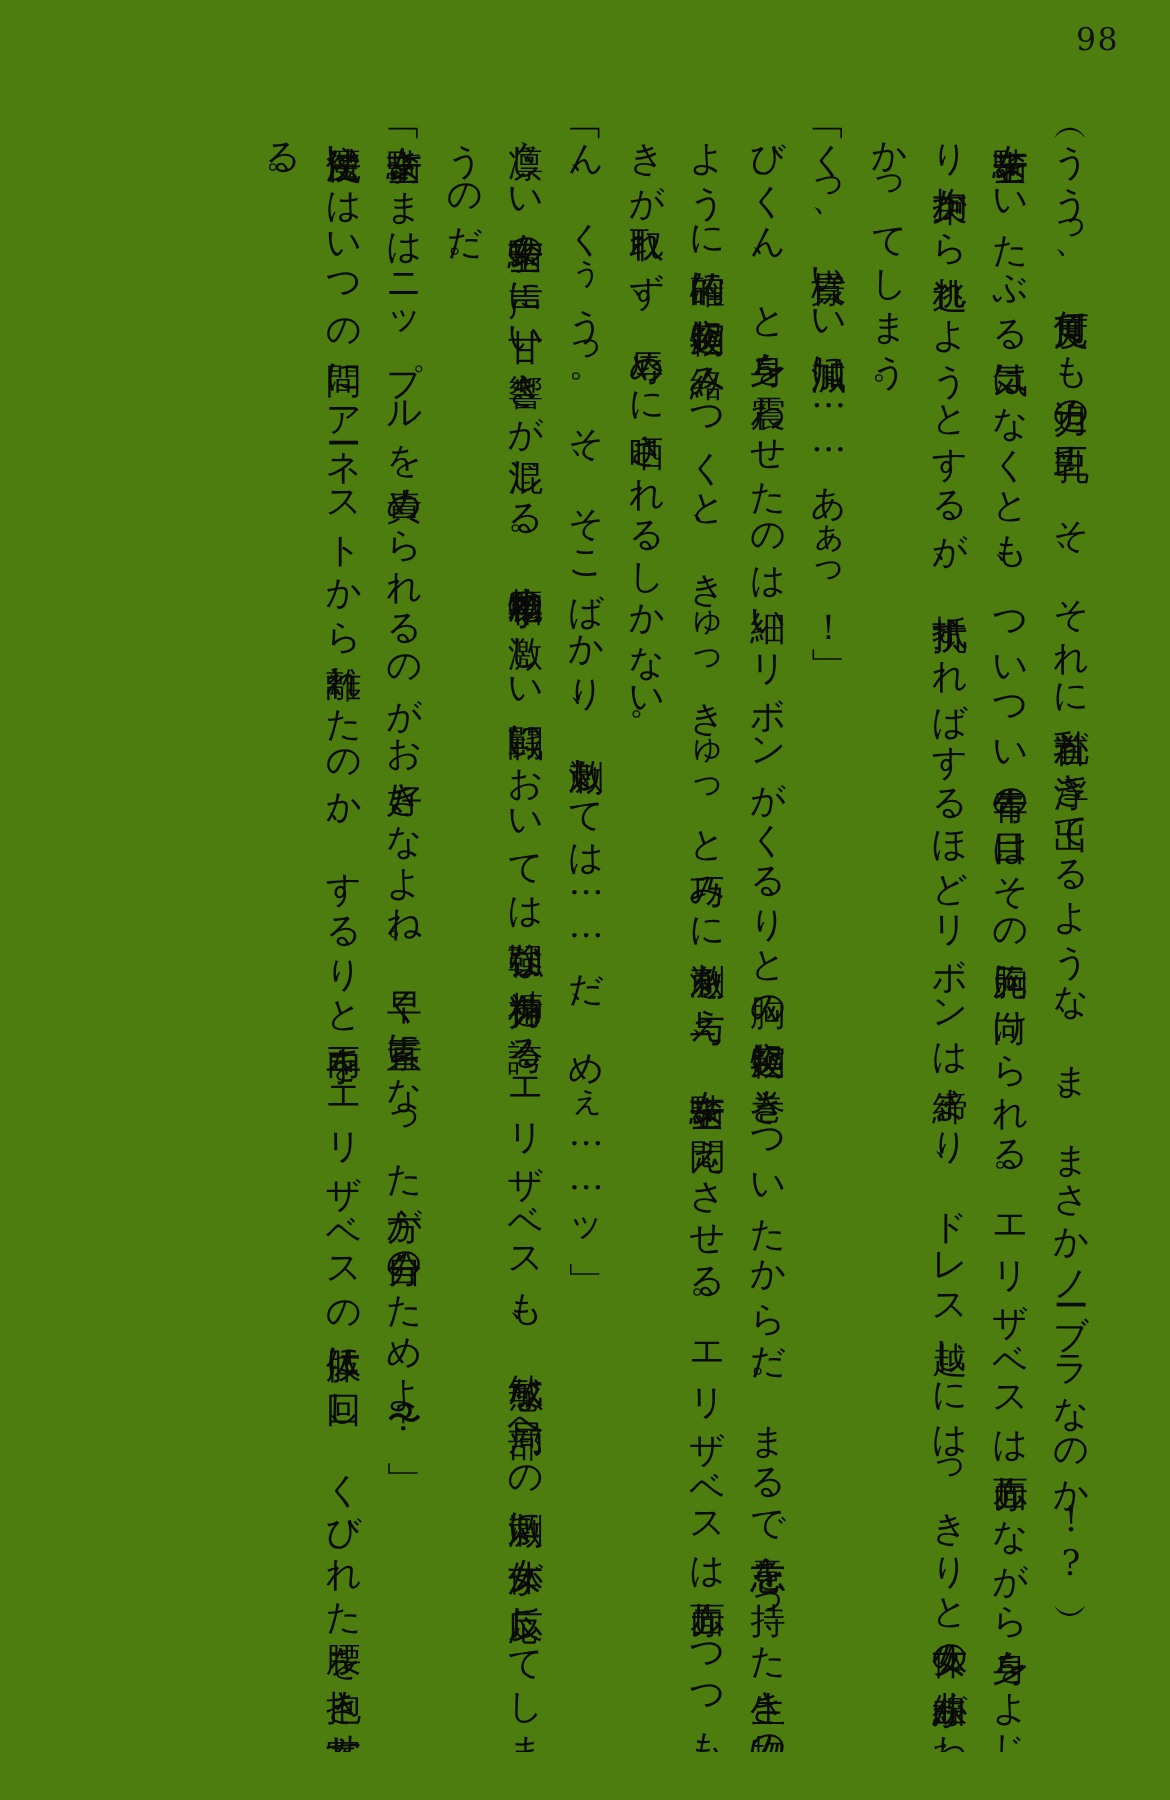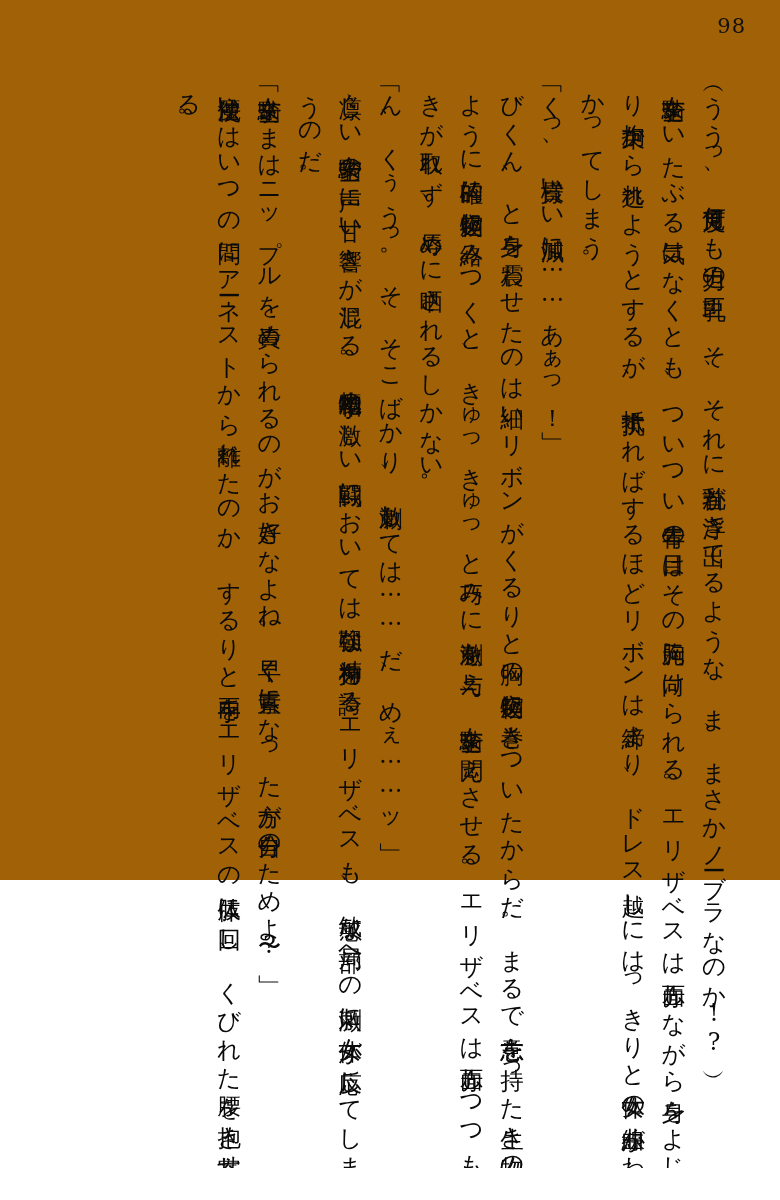--- a/index.html
+++ b/index.html
@@ -13,22 +13,22 @@
     position: relative;
     font-family: "DejaVu Serif", "Liberation Serif", serif;
     color: #000000;
     overflow: hidden;
   }
   .page {
     position: absolute;
     left: 0;
     top: 0;
     width: 780px;
-    height: 880px;
-    background: #a16207;
+    height: 1200px;
+    background: #4d7c0f;
   }
   .page-number {
     position: absolute;
     top: 14px;
     right: 34px;
     font-size: 21px;
     font-family: "DejaVu Serif", "Liberation Serif", serif;
     letter-spacing: 1px;
     color: #111111;
   }

